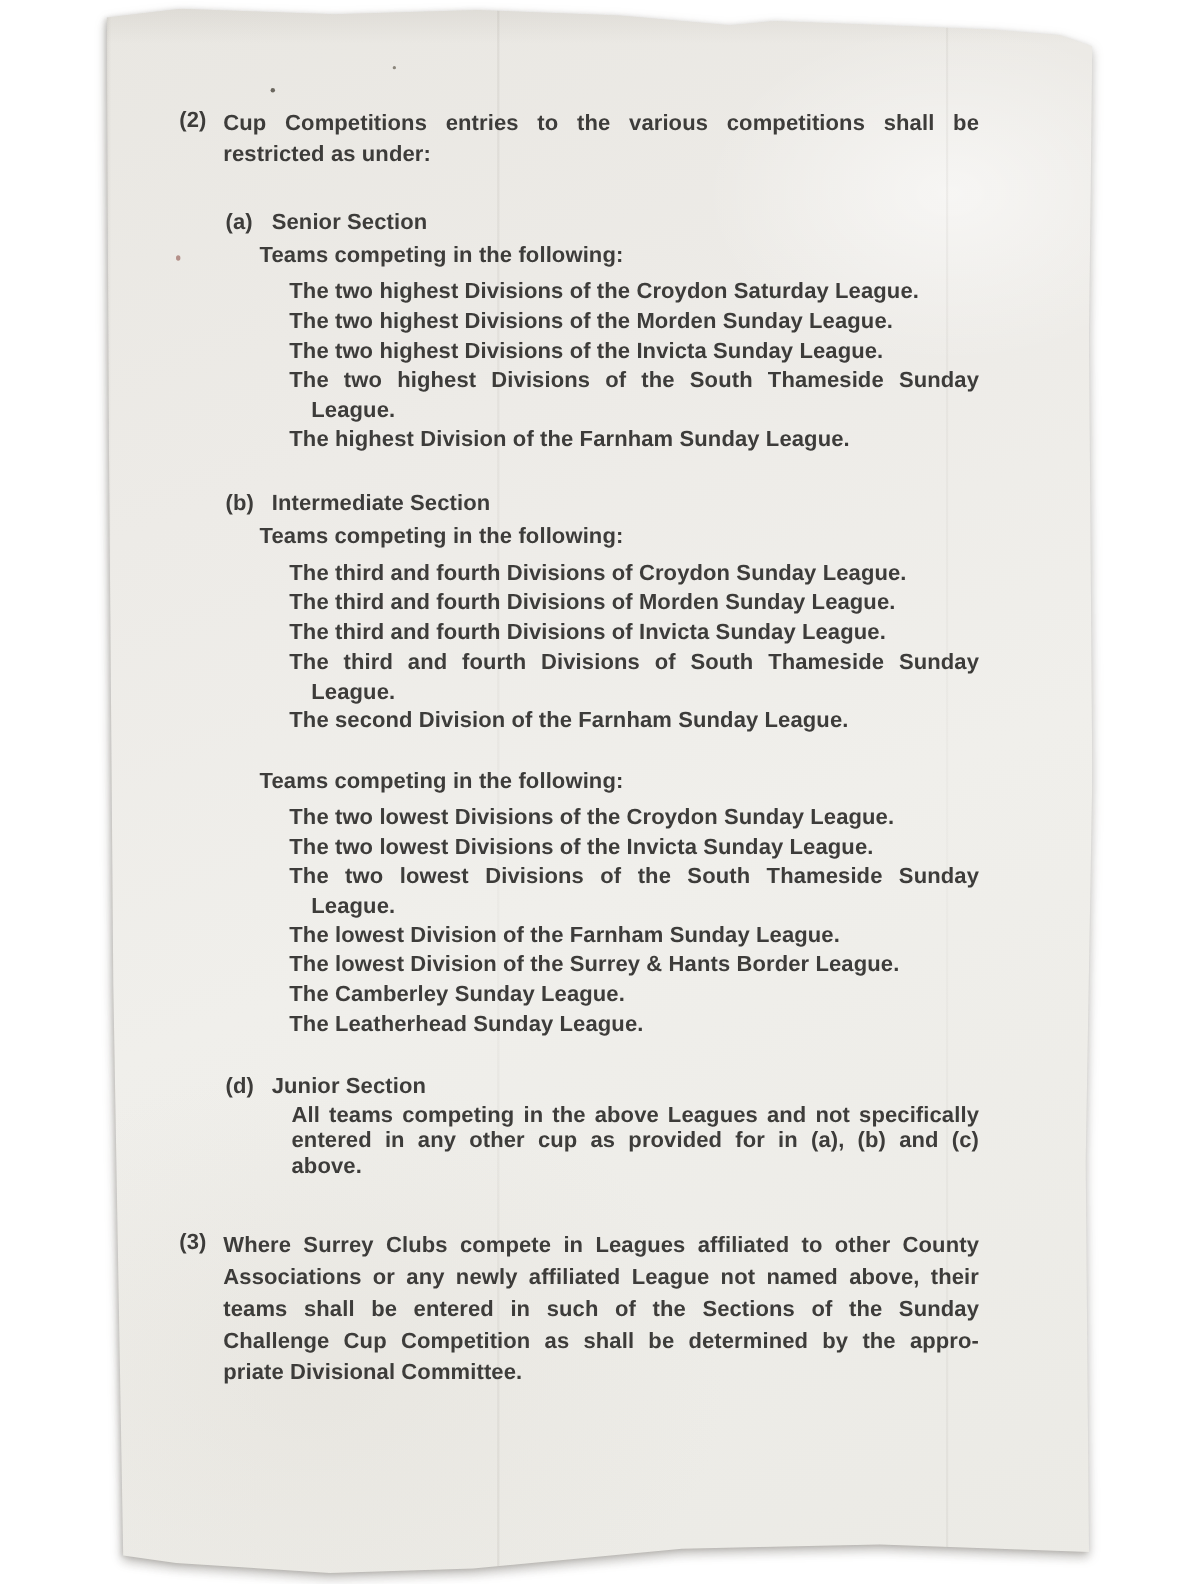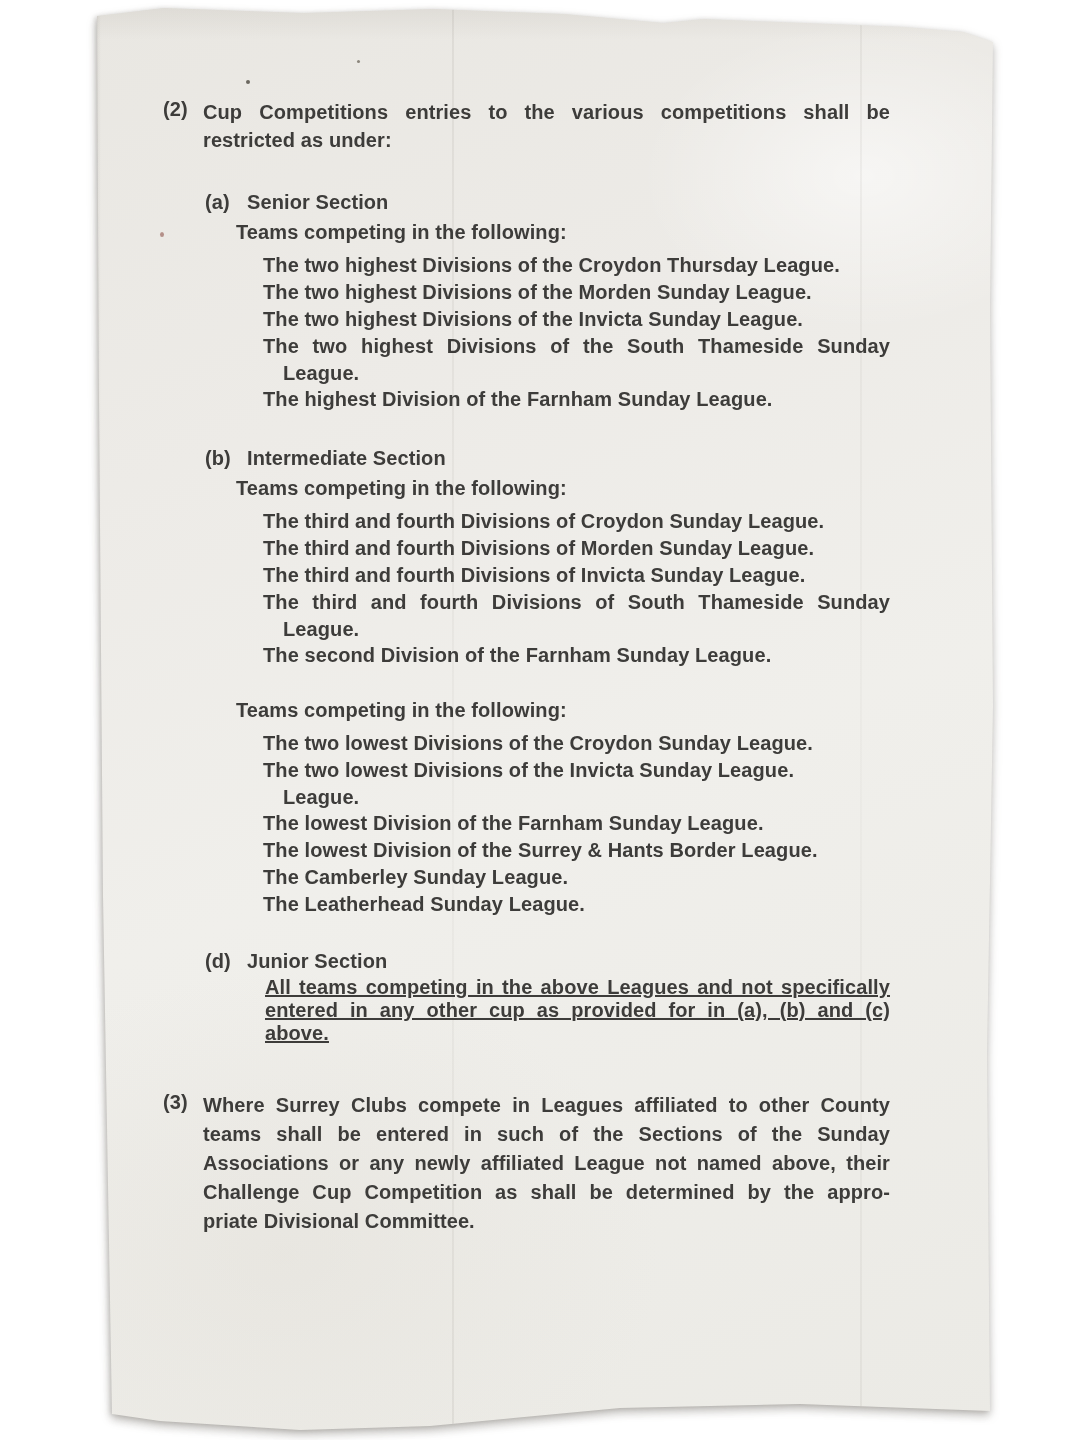--- a/index.html
+++ b/index.html
@@ -49,21 +49,21 @@
   .clause-num { position: absolute; left: 0; top: 0; }
   .clause-body { margin-left: 40px; width: 687px; }
   .ln { display: block; line-height: 28px; }
   .j { text-align: justify; text-align-last: justify; }
   .sec-header { margin-left: 42px; line-height: 27px; }
   .sec-letter { display: inline-block; width: 42px; }
   .sec-intro { margin-left: 73px; line-height: 27px; margin-top: 3px; }
   .items { margin-left: 100px; width: 627px; margin-top: 6px; }
   .item .ln { line-height: 27px; }
   .item .wrap2 { margin-left: 20px; line-height: 26px; text-align-last: auto; }
-  .sec-para { margin-left: 102px; width: 625px; margin-top: 1px; text-decoration: underline; }
+  .sec-para { margin-left: 102px; width: 625px; margin-top: 1px; }
   .sec-para .ln { line-height: 23px; }
   .clause3 .ln { line-height: 29px; }
 
   .m-a  { margin-top: 35px; }
   .m-b  { margin-top: 32px; }
   .m-c  { margin-top: 28px; }
   .m-d  { margin-top: 30px; }
   .m-c3 { margin-top: 46px; }
 </style>
 </head>
@@ -89,21 +89,21 @@
     </div>
   </div>
 
   <div class="section m-a">
     <div class="sec-header">
       <span class="sec-letter">(a)</span><span>Senior Section</span>
     </div>
     <div class="sec-intro">Teams competing in the following:</div>
     <div class="items">
       <div class="item">
-          <span class="ln">The two highest Divisions of the Croydon Thursday League.</span>
+          <span class="ln">The two highest Divisions of the Croydon Saturday League.</span>
         </div>
       <div class="item">
           <span class="ln">The two highest Divisions of the Morden Sunday League.</span>
         </div>
       <div class="item">
           <span class="ln">The two highest Divisions of the Invicta Sunday League.</span>
         </div>
       <div class="item">
         <span class="ln j">The two highest Divisions of the South Thameside Sunday</span>
         <span class="ln wrap2">League.</span>
@@ -142,20 +142,21 @@
   <div class="section m-c">
     <div class="sec-intro">Teams competing in the following:</div>
     <div class="items">
       <div class="item">
           <span class="ln">The two lowest Divisions of the Croydon Sunday League.</span>
         </div>
       <div class="item">
           <span class="ln">The two lowest Divisions of the Invicta Sunday League.</span>
         </div>
       <div class="item">
+        <span class="ln j">The two lowest Divisions of the South Thameside Sunday</span>
         <span class="ln wrap2">League.</span>
       </div>
       <div class="item">
           <span class="ln">The lowest Division of the Farnham Sunday League.</span>
         </div>
       <div class="item">
           <span class="ln">The lowest Division of the Surrey &amp; Hants Border League.</span>
         </div>
       <div class="item">
           <span class="ln">The Camberley Sunday League.</span>
@@ -174,20 +175,20 @@
       <span class="ln j">All teams competing in the above Leagues and not specifically</span>
       <span class="ln j">entered in any other cup as provided for in (a), (b) and (c)</span>
       <span class="ln">above.</span>
     </div>
   </div>
 
   <div class="clause clause3 m-c3">
     <span class="clause-num">(3)</span>
     <div class="clause-body">
       <span class="ln j">Where Surrey Clubs compete in Leagues affiliated to other County</span>
+      <span class="ln j">Associations or any newly affiliated League not named above, their</span>
       <span class="ln j">teams shall be entered in such of the Sections of the Sunday</span>
-      <span class="ln j">Associations or any newly affiliated League not named above, their</span>
       <span class="ln j">Challenge Cup Competition as shall be determined by the appro-</span>
       <span class="ln">priate Divisional Committee.</span>
     </div>
   </div>
 
 </div>
 
 </body></html>

